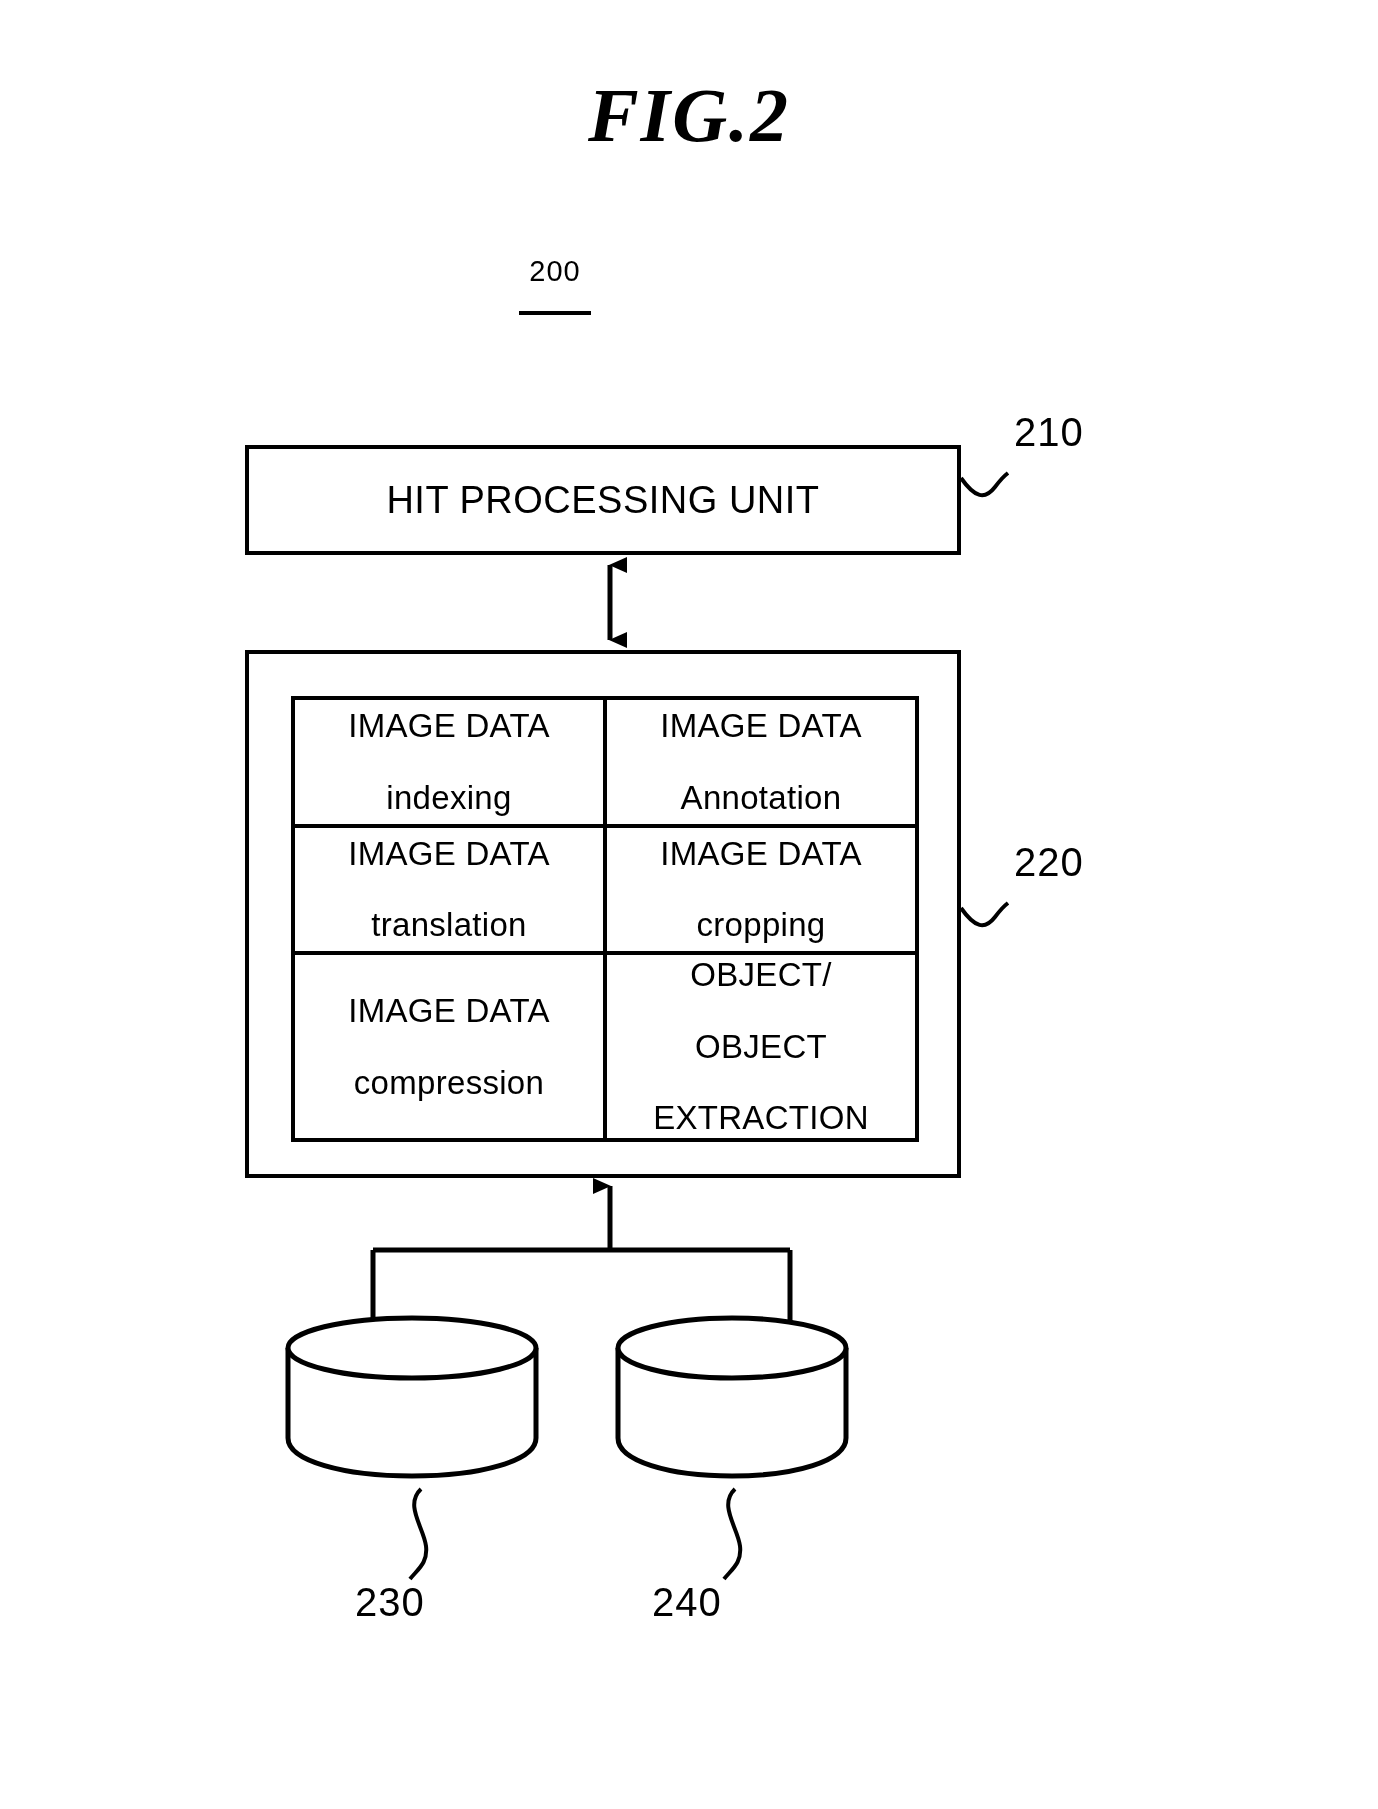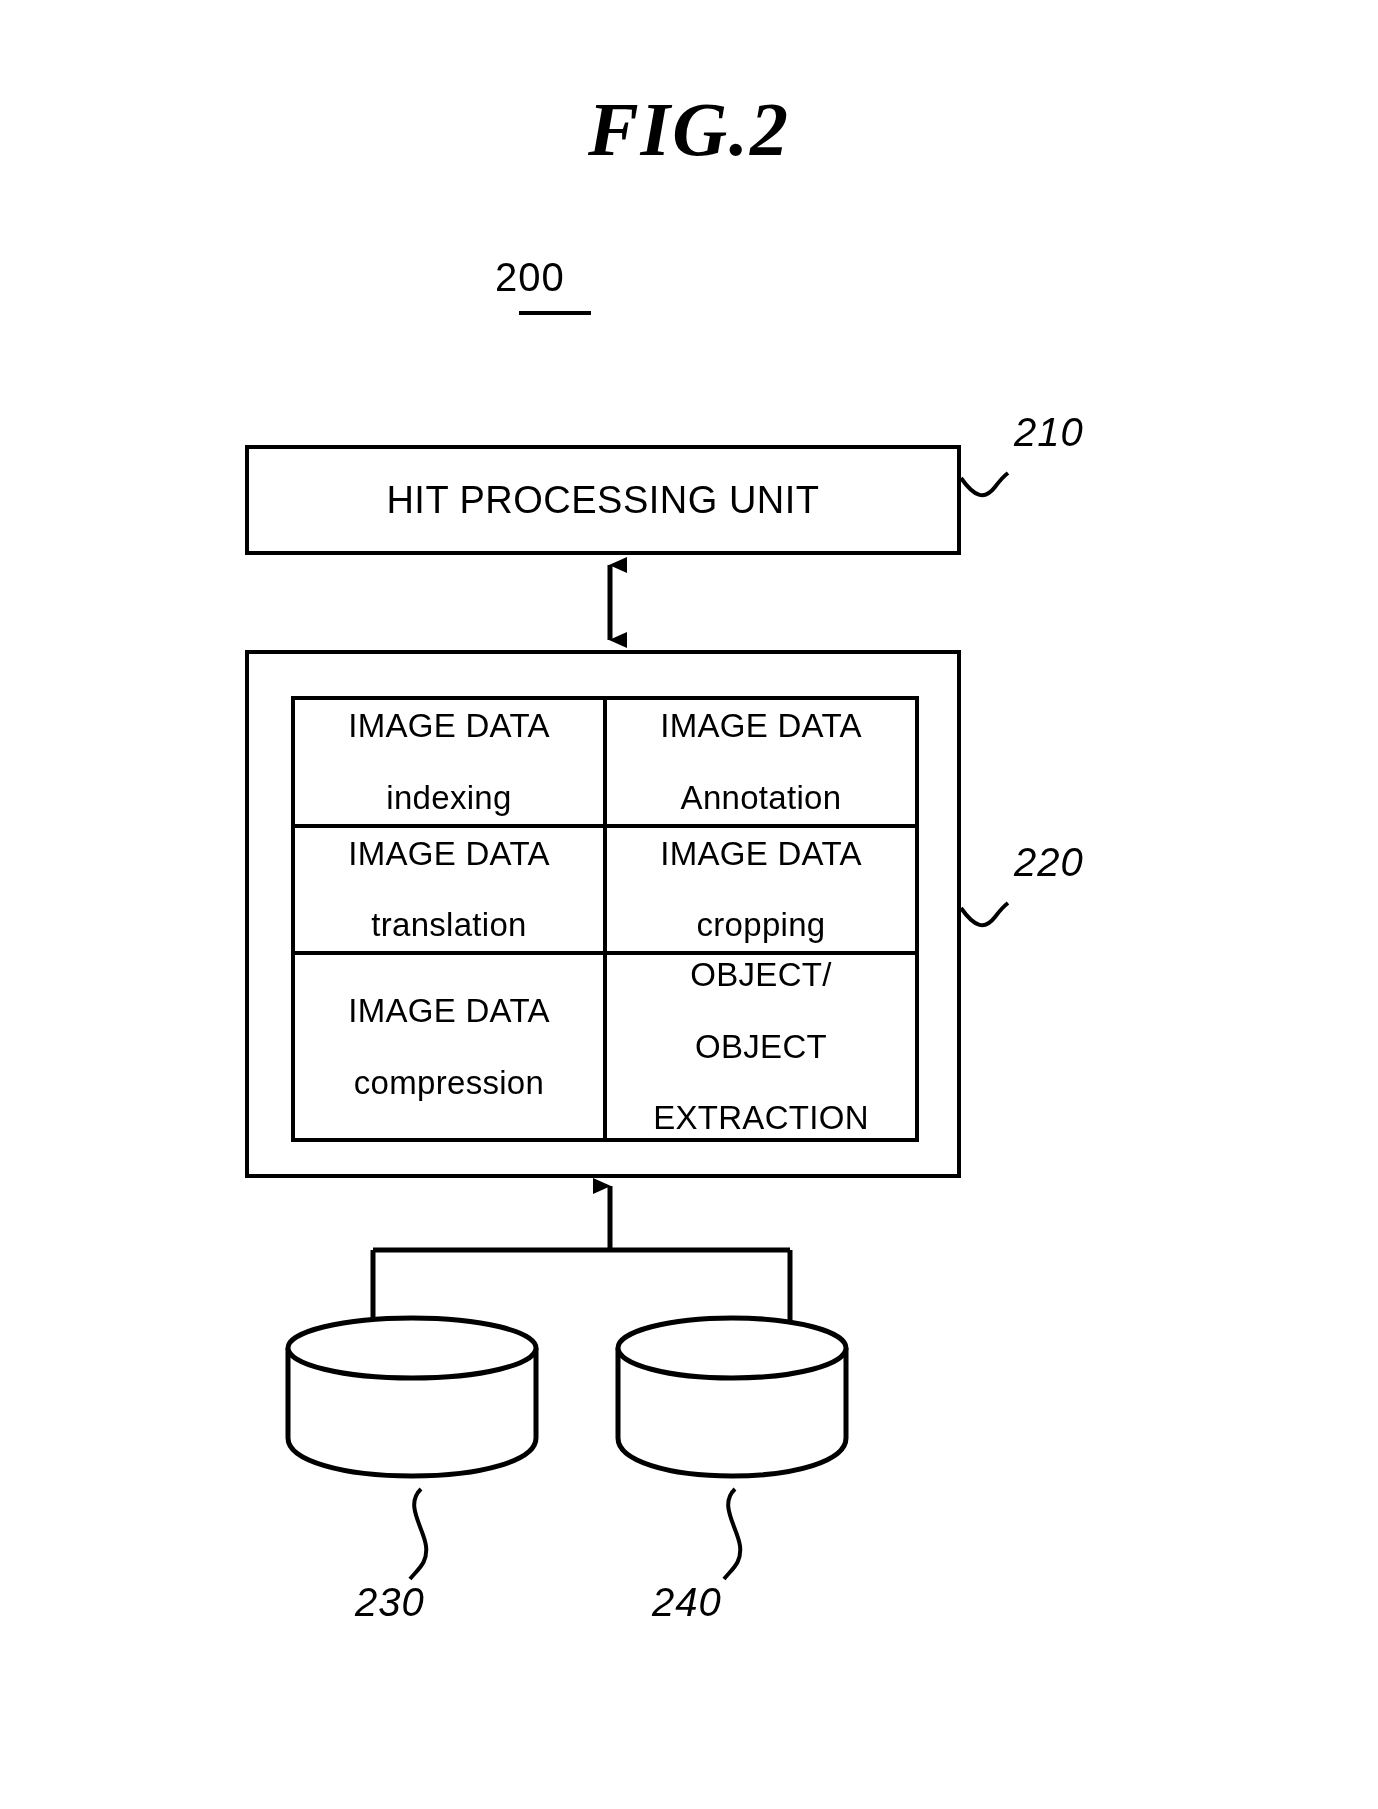--- a/index.html
+++ b/index.html
@@ -24,30 +24,30 @@
     position: absolute;
     left: 0;
     top: 72px;
     width: 1378px;
     text-align: center;
     font-family: "Liberation Serif", serif;
     font-style: italic;
     font-weight: 700;
     font-size: 76px;
     letter-spacing: 2px;
-    margin-top: 14px;
   }
 
   
   #system-number {
     position: absolute;
     left: 495px;
     top: 255px;
     width: 120px;
-    font-size: 40px;
+    text-align: center;
+    font-size: 29px;
     letter-spacing: 1px;
   }
   #system-number-rule {
     position: absolute;
     left: 519px;
     top: 311px;
     width: 72px;
     height: 4px;
     background: #000;
   }
@@ -123,21 +123,20 @@
   }
   .fn-cell:last-child { border-right: none; }
   .fn-cell .ln { display: block; white-space: nowrap; }
 
   
   .ref-num {
     position: absolute;
     font-size: 40px;
     letter-spacing: 1px;
     white-space: nowrap;
-    font-style: italic;
   }
 
   
   .cylinder {
     position: absolute;
   }
   .cyl-text {
     position: absolute;
     left: 0;
     width: 100%;

